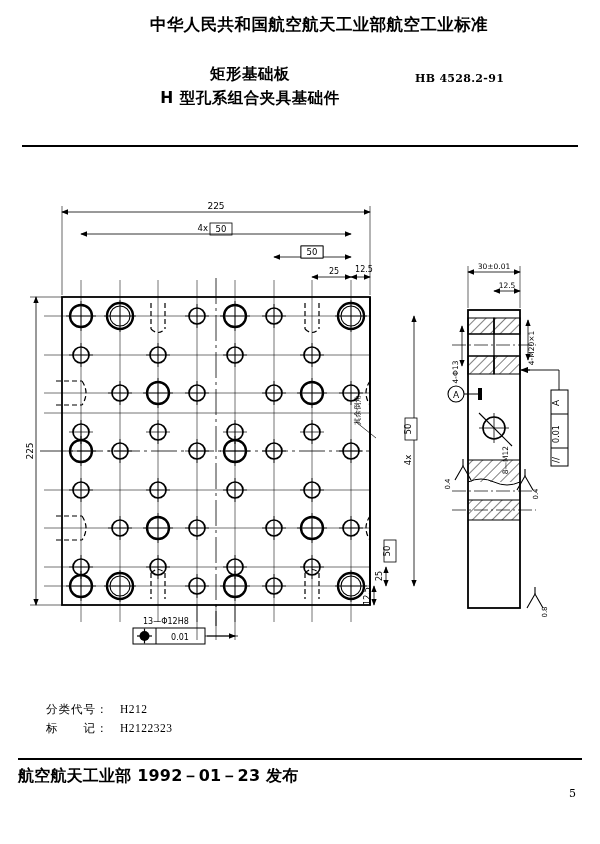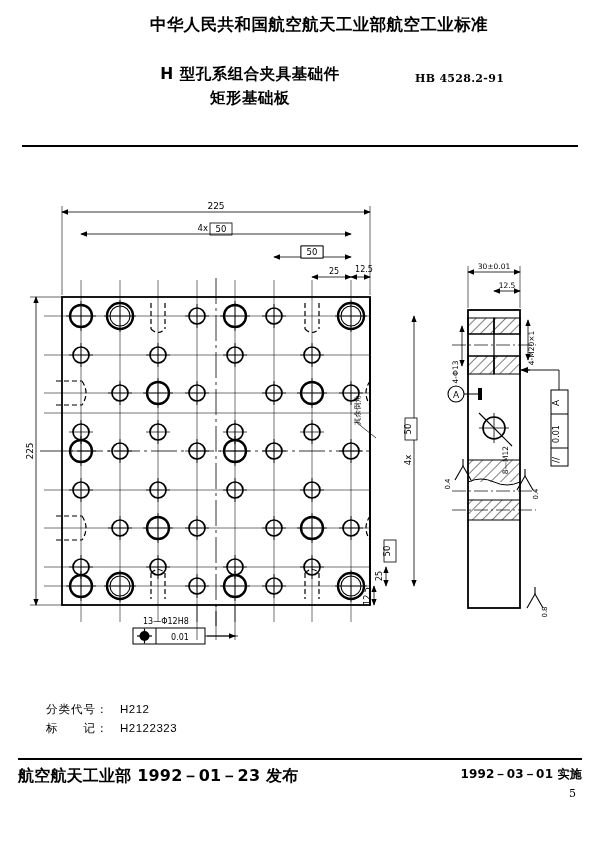--- a/index.html
+++ b/index.html
@@ -54,21 +54,21 @@
 
   .footer-class {
     position: absolute;
     left: 46px; top: 700px;
     font-size: 11.5px;
     line-height: 19px;
     font-family: "DejaVu Sans", "Liberation Sans", sans-serif;
   }
   .footer-class .lbl { letter-spacing: 1px; }
   .footer-class .val {
-    font-family: Liberation Sans, sans-serif;
+    font-family: Liberation Serif, serif;
     letter-spacing: 0.5px;
   }
   .row-f { display: flex; align-items: flex-start; }
   .row-f .lbl { width: 74px; display: inline-block; }
 
   .issue-left {
     position: absolute;
     left: 18px; top: 766px;
     font-size: 16px;
     font-weight: bold;
@@ -91,22 +91,22 @@
   svg text { font-family: "DejaVu Sans", "Liberation Sans", sans-serif; }
 </style>
 </head>
 <body>
 
 <div id="page">
 
   <div class="hdr-ministry">中华人民共和国航空航天工业部航空工业标准</div>
 
   <div class="title-block">
+    <div class="title-line">矩形基础板</div>
     <div class="title-line">H 型孔系组合夹具基础件</div>
-    <div class="title-line">矩形基础板</div>
   </div>
 
   <div class="std-no">HB 4528.2-91</div>
 
   <div class="rule" id="rule-top"></div>
 
   <div id="drawing">
     <svg width="600" height="520" viewBox="0 0 600 520">
       <defs>
         <pattern id="hatchR" width="7" height="7" patternTransform="rotate(45)" patternUnits="userSpaceOnUse">
@@ -633,16 +633,15 @@
     </div>
     <div class="row-f">
       <span class="lbl">标　　记：</span>
       <span class="val">H2122323</span>
     </div>
   </div>
 
   <div class="rule" id="rule-bottom"></div>
 
   <div class="issue-left">航空航天工业部 1992－01－23 发布</div>
-  <div class="issue-right">1992－03－01 实施</div>
   <div class="page-num">5</div>
 
 </div>
 
 </body></html>

